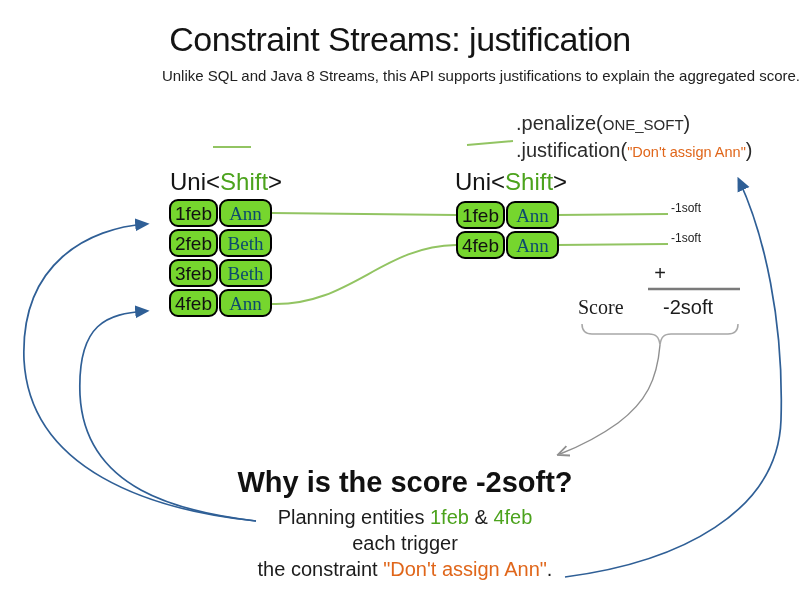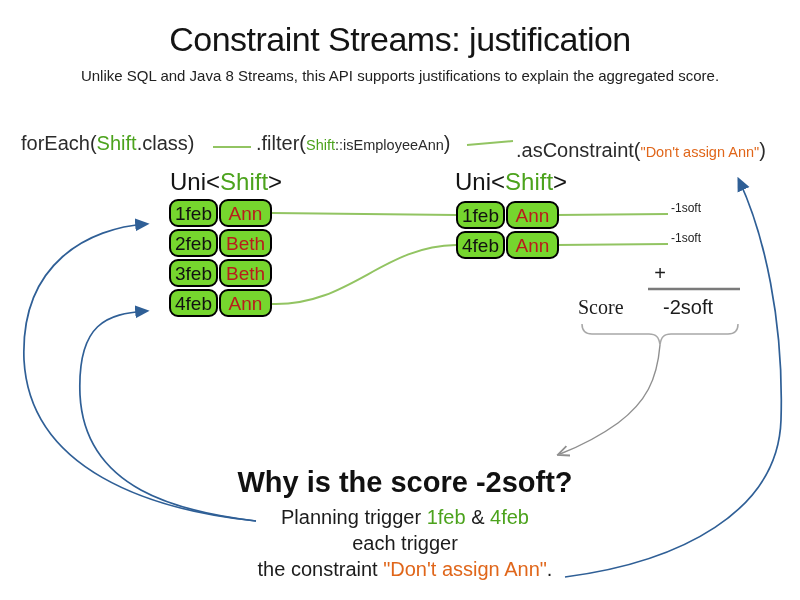--- a/index.html
+++ b/index.html
@@ -1,33 +1,33 @@
 <!DOCTYPE html>
 <html><head>
 <meta charset="utf-8">
 <style>
   html,body{margin:0;padding:0;background:#fff;}
   .slide{position:relative;width:800px;height:600px;background:#fff;overflow:hidden;
          font-family:"Liberation Sans",sans-serif;color:#222;}
   svg.lines{position:absolute;left:0;top:0;z-index:1;pointer-events:none;}
   .abs{position:absolute;z-index:2;white-space:nowrap;}
   .title{left:0;top:20px;width:800px;text-align:center;font-size:34px;color:#141414;letter-spacing:-0.5px;}
-  .subtitle{left:0;top:67px;width:800px;text-align:center;font-size:15px;color:#212121;}
+  .subtitle{left:0;top:67px;width:800px;text-align:right;font-size:15px;color:#212121;}
   .code{font-size:20px;color:#2b2b2b;}
   .code .sm{font-size:14.5px;}
   .green{color:#4ca31d;}
   .orange{color:#e0661a;}
   .unilabel{font-size:24px;color:#141414;}
   .stream{display:flex;flex-direction:column;gap:2px;}
   .srow{display:flex;gap:1px;}
   .cell{box-sizing:border-box;height:28px;background:#76d62e;border:2px solid #000;
         border-radius:9px;display:flex;align-items:center;justify-content:center;
         font-size:19px;line-height:1;}
   .cell.date{width:49px;color:#111;}
-  .cell.emp{width:53px;color:#b91c1c;}
+  .cell.emp{width:53px;color:#0c4a6e;font-family:Liberation Serif, serif;}
   .penlabel{font-size:12px;color:#1c1c1c;}
   .plus{font-size:20px;color:#1c1c1c;width:30px;text-align:center;}
   .scorelbl{font-size:20px;color:#1c1c1c;}
   .why{left:0;top:466px;width:810px;text-align:center;font-size:29px;font-weight:bold;color:#111;}
   .expl{left:0;width:810px;text-align:center;font-size:20px;color:#1c1c1c;}
 </style>
 </head>
 <body>
 
 <div class="slide">
@@ -57,26 +57,25 @@
 
     <path d="M256,521 C150,510 30,470 24,360 C20,262 90,228 146,224" stroke="#2f5f96" stroke-width="1.7" fill="none" marker-end="url(#ahBlue)"></path>
     <path d="M256,521 C180,512 85,490 80,395 C77,322 108,314 146,311" stroke="#2f5f96" stroke-width="1.7" fill="none" marker-end="url(#ahBlue)"></path>
 
     <path d="M565,577 C680,562 778,512 781,420 C784,320 764,234 739,180" stroke="#2f5f96" stroke-width="1.7" fill="none" marker-end="url(#ahBlue)"></path>
   </svg>
 
   <div class="abs title">Constraint Streams: justification</div>
   <div class="abs subtitle">Unlike SQL and Java 8 Streams, this API supports justifications to explain the aggregated score.</div>
 
-  <div class="abs code" style="left:21px;top:132px;"><span>forEach(</span><span class="green">Shift</span><span>.class)</span></div>
-
-  <div class="abs code" style="left:256px;top:132px;"><span>.filter(</span><span class="sm green">Shift</span><span class="sm">::isEmployeeAnn</span><span>)</span></div>
 
 
-  <div class="abs code" style="left:516px;top:139px;"><span>.asConstraint(</span><span class="sm orange">"Don't assign Ann"</span><span>)</span></div>
+  <div class="abs code" style="left:516px;top:112px;"><span>.penalize(</span><span style="font-size:15px;">ONE_SOFT</span><span>)</span></div>
+
+  <div class="abs code" style="left:516px;top:139px;"><span>.justification(</span><span class="sm orange">"Don't assign Ann"</span><span>)</span></div>
 
   <div class="abs unilabel" style="left:170px;top:168px;"><span>Uni&lt;</span><span class="green">Shift</span><span>&gt;</span></div>
 
   <div class="abs unilabel" style="left:455px;top:168px;"><span>Uni&lt;</span><span class="green">Shift</span><span>&gt;</span></div>
 
   <div class="abs stream" style="left:169px;top:199px;">
     <div class="srow">
       <div class="cell date">1feb</div>
       <div class="cell emp">Ann</div>
     </div>
@@ -106,19 +105,19 @@
   </div>
 
   <div class="abs penlabel" style="left:671px;top:201px;">-1soft</div>
   <div class="abs penlabel" style="left:671px;top:231px;">-1soft</div>
   <div class="abs plus" style="left:645px;top:262px;">+</div>
   <div class="abs scorelbl" style="left:578px;top:296px;font-family:Liberation Serif, serif;">Score</div>
   <div class="abs scorelbl" style="left:663px;top:296px;">-2soft</div>
 
   <div class="abs why">Why is the score -2soft?</div>
 
-  <div class="abs expl" style="top:506px;"><span>Planning trigger </span><span class="green">1feb</span><span> &amp; </span><span class="green">4feb</span></div>
+  <div class="abs expl" style="top:506px;"><span>Planning entities </span><span class="green">1feb</span><span> &amp; </span><span class="green">4feb</span></div>
 
   <div class="abs expl" style="top:532px;">each trigger</div>
 
   <div class="abs expl" style="top:558px;"><span>the constraint </span><span class="orange">"Don't assign Ann"</span><span>.</span></div>
 
 </div>
 
 </body></html>

